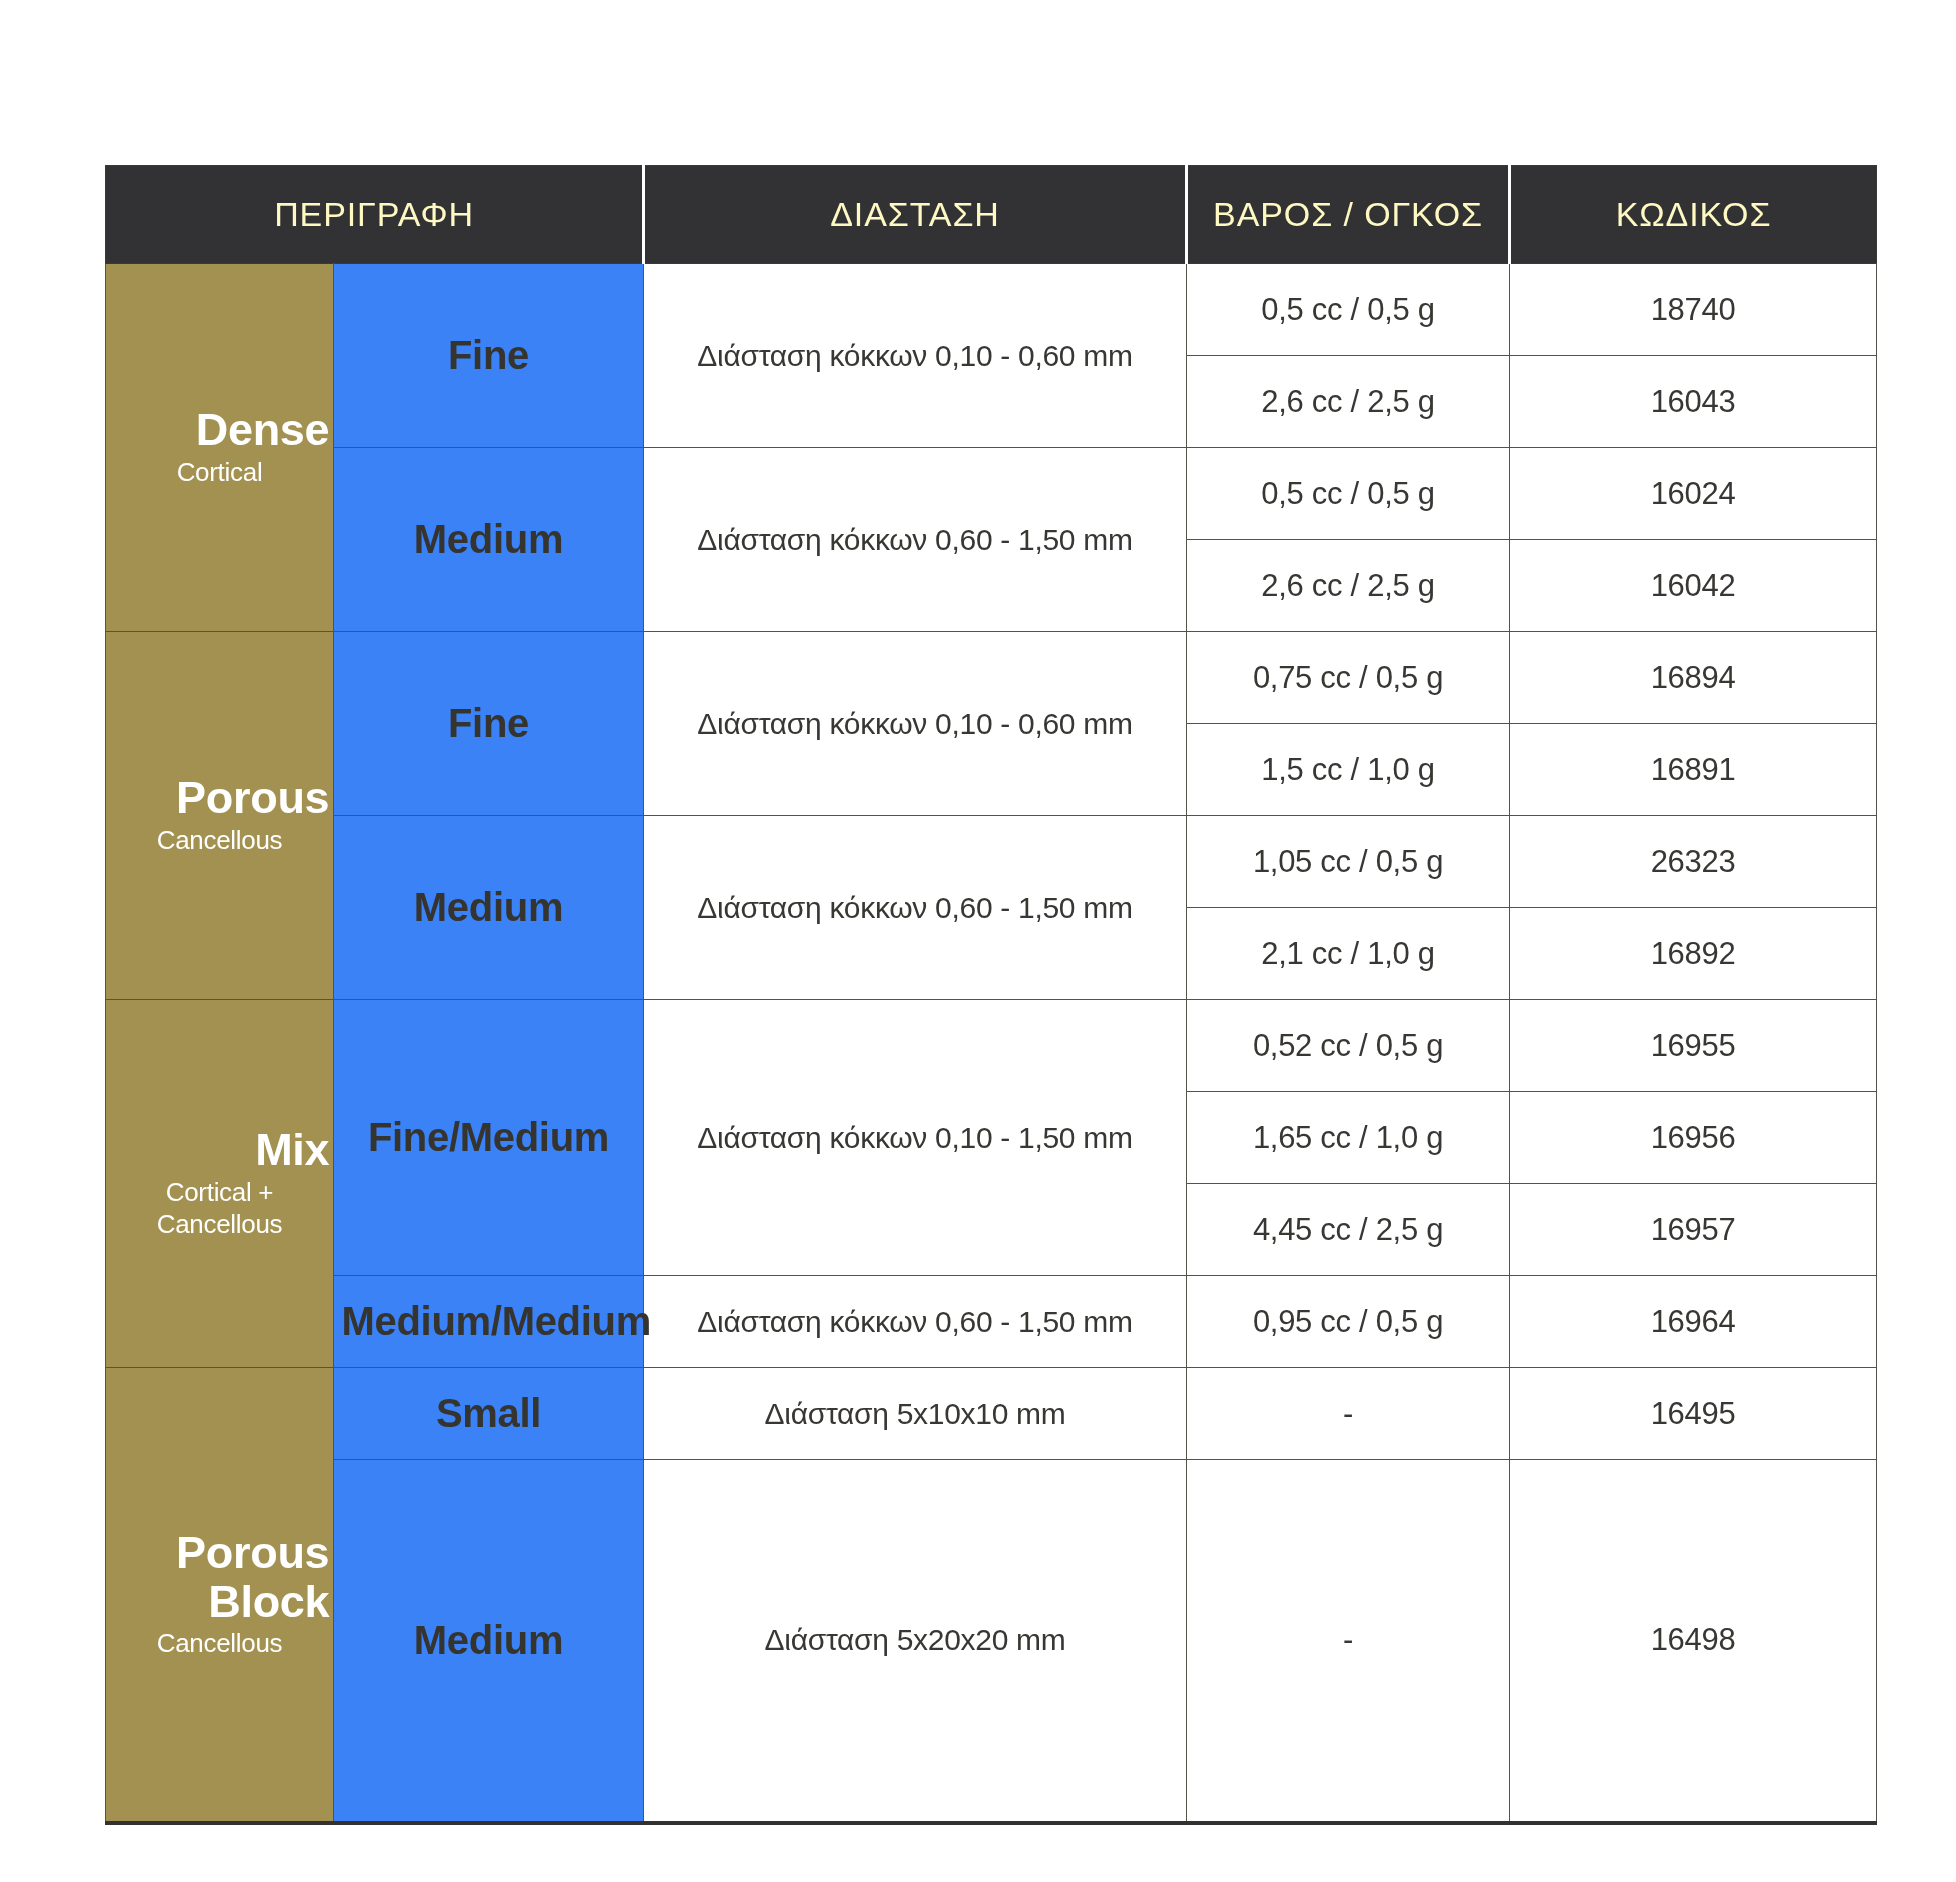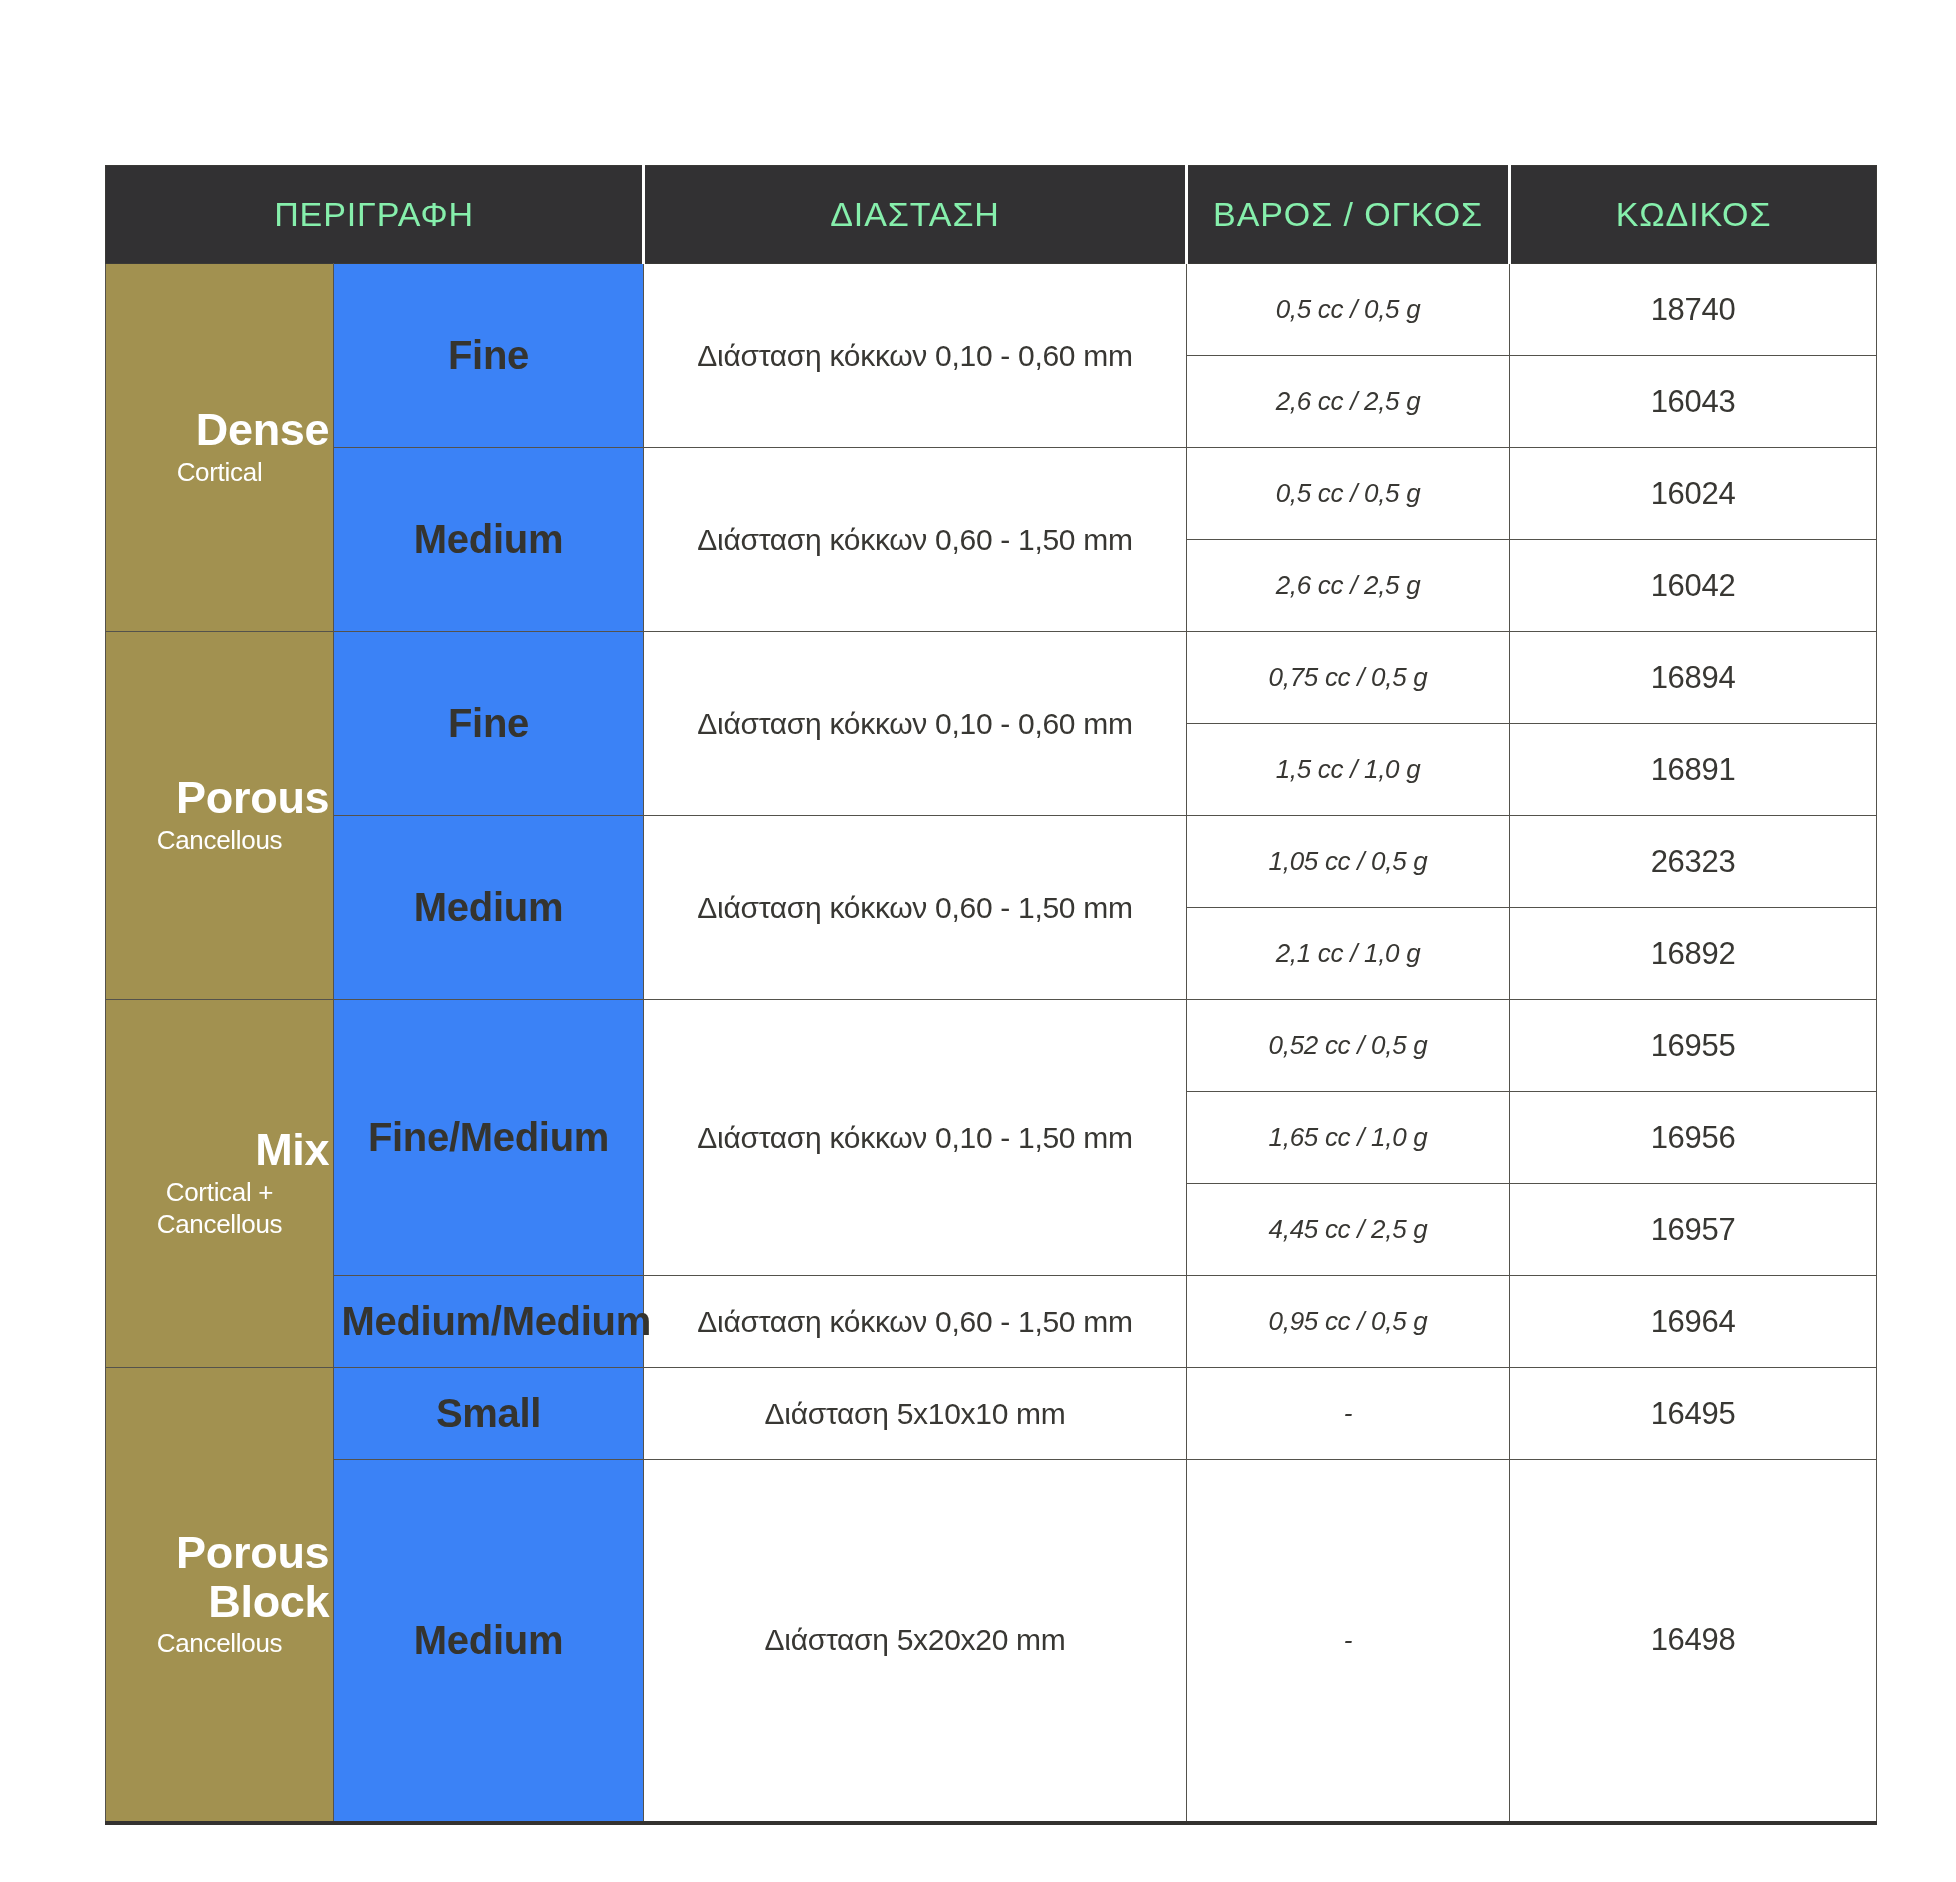--- a/index.html
+++ b/index.html
@@ -21,21 +21,21 @@
     top: 165px;
     width: 1772px;
     border-collapse: collapse;
     table-layout: fixed;
     border: 1.9px solid #3a3936;
     border-bottom: 4.7px solid #343230;
   }
   
   th {
     background: #323133;
-    color: #86efac;
+    color: #fef9c3;
     font-size: 34px;
     font-weight: normal;
     letter-spacing: 0.9px;
     text-align: center;
     vertical-align: middle;
     border: none;
     height: 97px;
     padding: 0;
   }
   th.hdr-div { border-left: 3.7px solid #ffffff; }
@@ -69,21 +69,21 @@
     white-space: pre-line;
     margin-top: 1px;
   }
   td.type {
     background: #3b82f6;
     font-weight: bold;
     font-size: 40px;
     color: #35342f;
   }
   td.dim   { font-size: 30px; }
-  td.wv    { font-size: 26px; font-style: italic; }
+  td.wv    { font-size: 31px; }
   td.code  { font-size: 31px; }
   tr.group-start > td { border-top: 1.9px solid #3a3936; }
 </style>
 </head>
 <body>
 
 <div id="canvas">
   <table class="product">
     <colgroup>
       <col style="width:228px">

